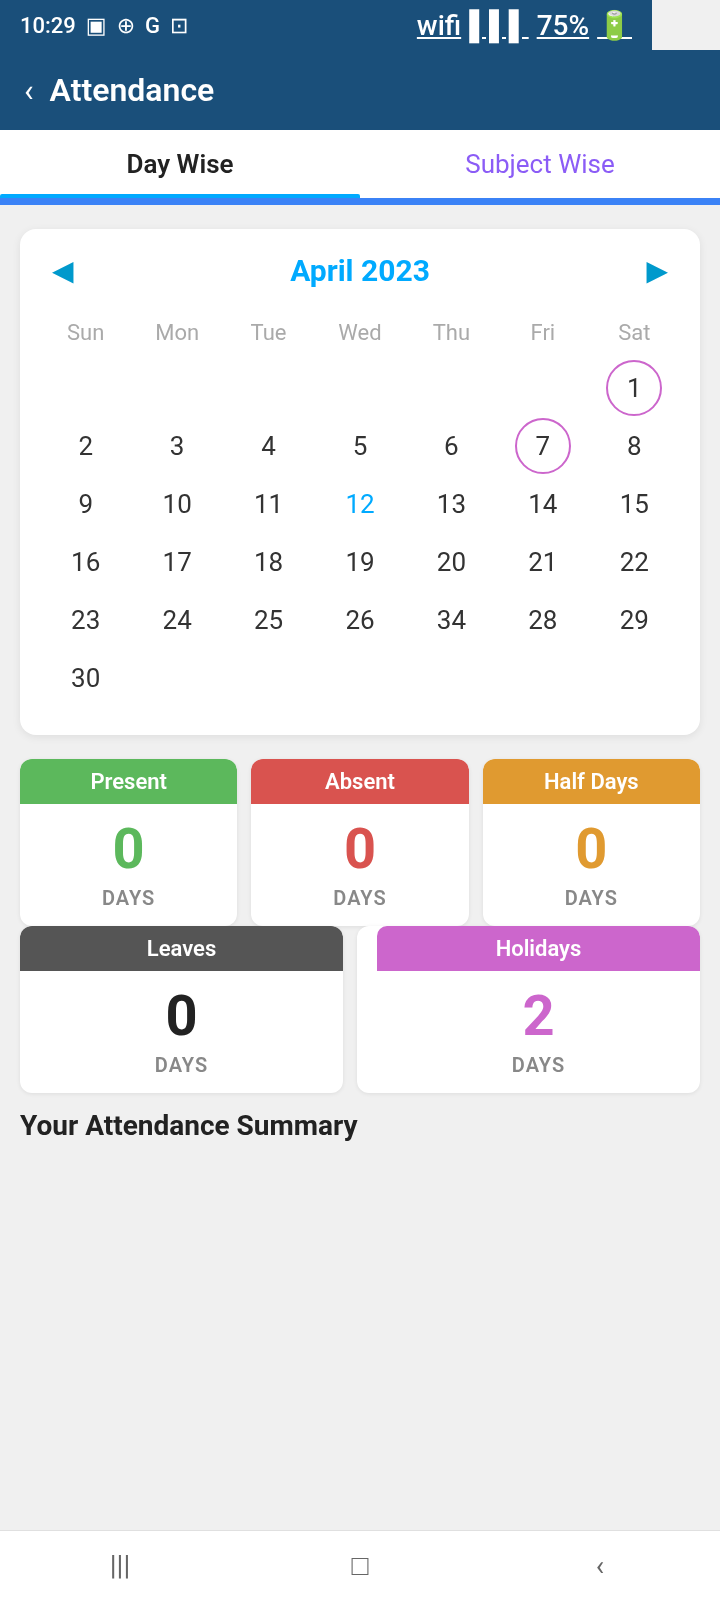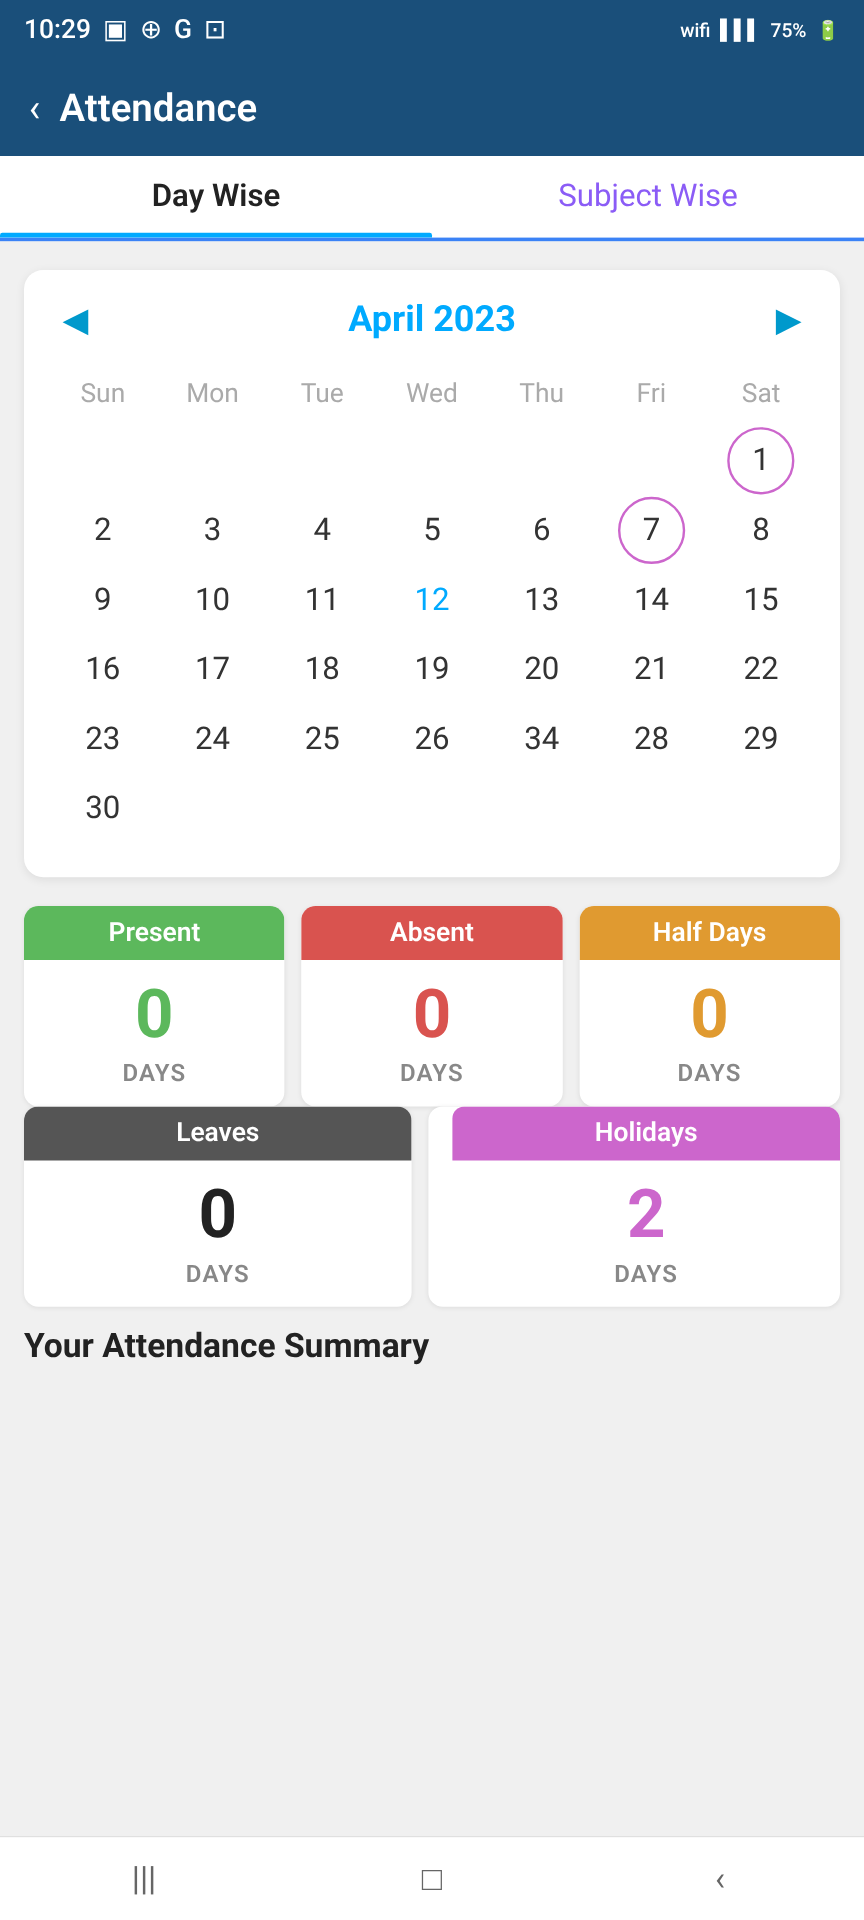--- a/index.html
+++ b/index.html
@@ -7,33 +7,33 @@
     body {
       width: 720px;
       min-height: 1600px;
       font-family: 'Roboto', Arial, sans-serif;
       background: #f0f0f0;
       overflow-x: hidden;
     }
 
     
     .status-bar {
-      width: 720px;
+      width: 652px;
       height: 50px;
       background: #1a4f7a;
       display: flex;
       align-items: center;
       justify-content: space-between;
       padding: 0 20px;
       color: white;
       font-size: 22px;
       font-weight: 500;
     }
     .status-left { display: flex; gap: 10px; align-items: center; }
-    .status-right { display: flex; gap: 8px; align-items: center; font-size: 16px; }
+    .status-right { display: flex; gap: 8px; align-items: center; font-size: 28px; text-decoration: underline; }
 
     
     .header {
       width: 720px;
       height: 80px;
       background: #1a4f7a;
       display: flex;
       align-items: center;
       padding: 0 24px;
       gap: 16px;
@@ -47,21 +47,21 @@
       color: white;
       font-size: 32px;
       font-weight: 600;
     }
 
     
     .tabs-container {
       width: 720px;
       background: white;
       display: flex;
-      border-bottom: 3px solid #3b82f6;
+      border-bottom: 7px solid #3b82f6;
     }
     .tab {
       flex: 1;
       height: 68px;
       display: flex;
       align-items: center;
       justify-content: center;
       font-size: 26px;
       cursor: pointer;
       position: relative;

